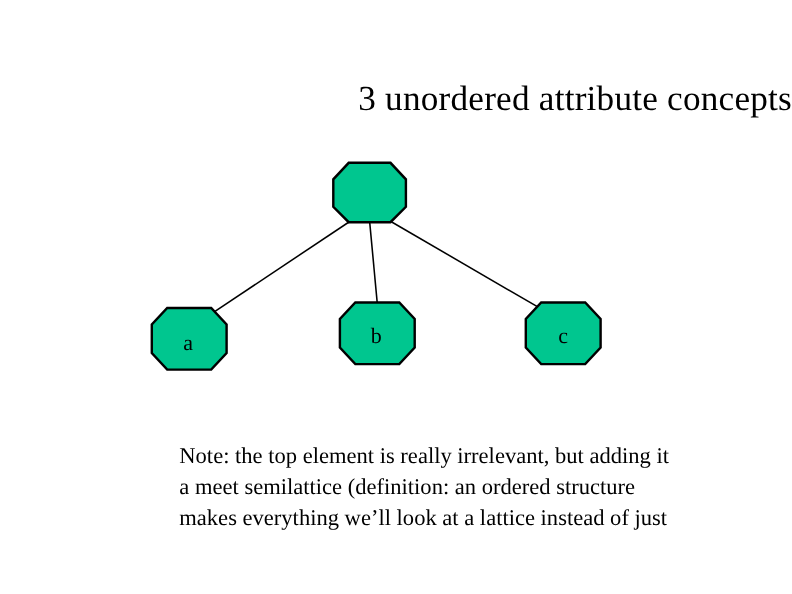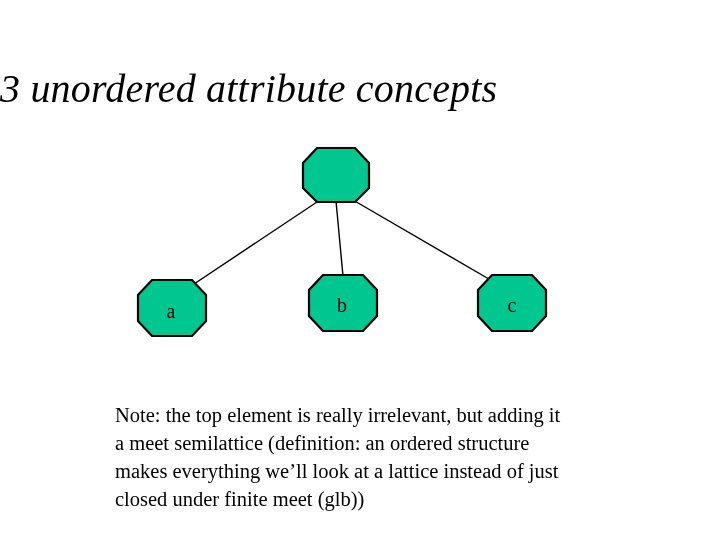--- a/index.html
+++ b/index.html
@@ -21,28 +21,27 @@
     top: 0;
     width: 720px;
     height: 540px;
     background: #ffffff;
   }
   #slide-title {
     position: absolute;
     left: 0;
     top: 66px;
     width: 720px;
-    text-align: left;
-    font-size: 40px;
+    text-align: right;
+    font-size: 32px;
     line-height: 46px;
     font-weight: normal;
     letter-spacing: 0.2px;
     color: #000000;
     white-space: nowrap;
-    font-style: italic;
   }
   #diagram {
     position: absolute;
     left: 0;
     top: 0;
     width: 720px;
     height: 540px;
     pointer-events: none;
   }
   #diagram svg {
@@ -58,20 +57,21 @@
     left: 115px;
     top: 401px;
     width: 560px;
     font-size: 20.5px;
     line-height: 28px;
     color: #000000;
   }
   #note-block .note-line {
     display: block;
     white-space: nowrap;
+    margin-left: 48px;
   }
 </style>
 </head>
 <body>
 
 <div id="slide">
 
   <div id="slide-title">3 unordered attribute concepts</div>
 
   <div id="diagram">
@@ -105,16 +105,15 @@
         </g>
 
       </g>
     </svg>
   </div>
 
   <div id="note-block">
     <span class="note-line">Note: the top element is really irrelevant, but adding it</span>
     <span class="note-line">a meet semilattice (definition: an ordered structure</span>
     <span class="note-line">makes everything we’ll look at a lattice instead of just</span>
-    <span class="note-line">closed under finite meet (glb))</span>
   </div>
 
 </div>
 
 </body></html>

